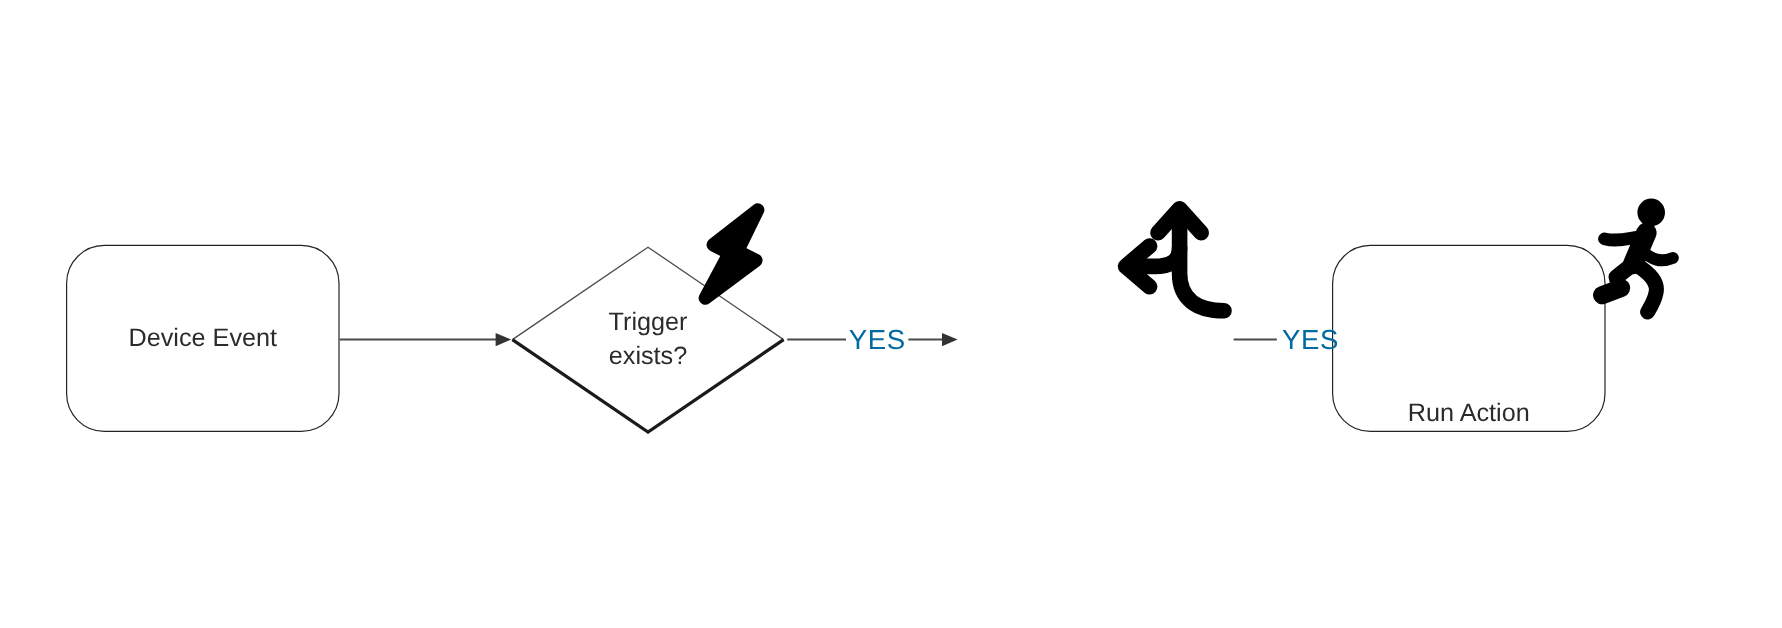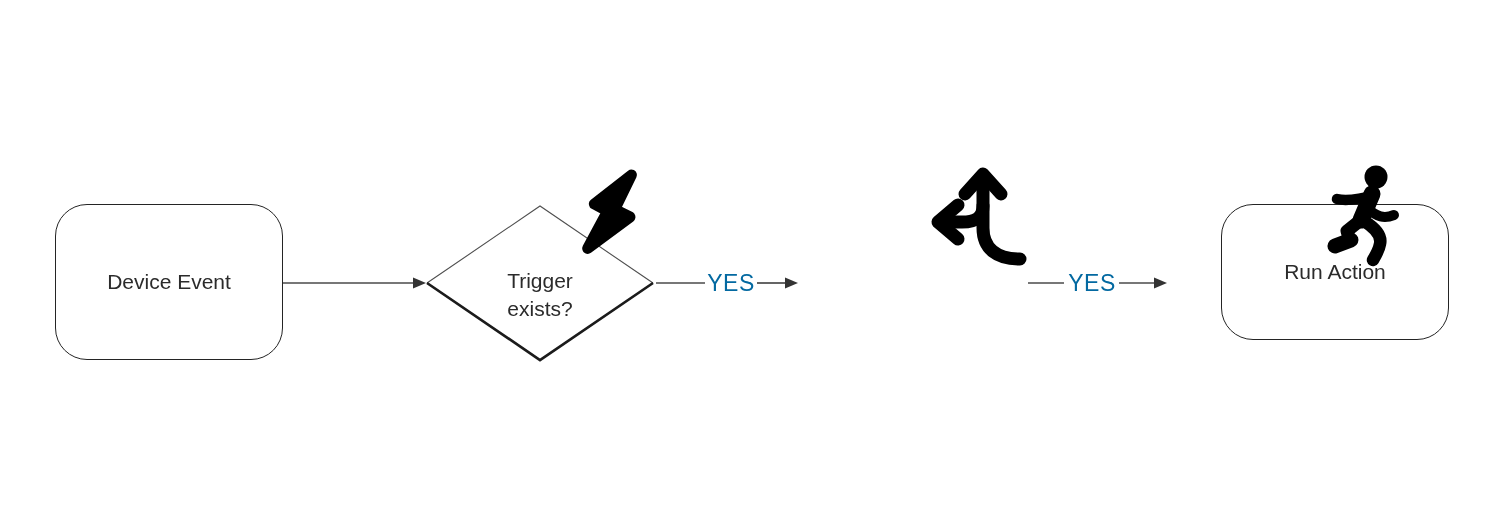--- a/index.html
+++ b/index.html
@@ -66,21 +66,20 @@
     fill: none;
     stroke: #1b1b1b;
     stroke-width: 2.7;
   }
   .diamond-label {
     position: absolute;
     left: 50%;
     top: 50%;
     transform: translate(-50%, -50%);
     width: 132px;
-    margin-top: 12px;
   }
   .edge-label {
     position: absolute;
     font-size: 23px;
     line-height: 30px;
     color: #0369a1;
     text-align: center;
     letter-spacing: 0.5px;
   }
   .icon {
@@ -113,21 +112,21 @@
   <div class="node" style="left:425px; top:204px; width:230px; height:158px;">
     <svg class="diamond-svg" width="230" height="158" viewBox="0 0 230 158">
       <polygon class="diamond-fill" points="2,79 115,2 228,79 115,156"></polygon>
       <polyline class="diamond-edge-thin" points="2,79 115,2 228,79"></polyline>
       <polyline class="diamond-edge-thick" points="228,79 115,156 2,79"></polyline>
     </svg>
     <span class="node-label diamond-label">Trigger exists?</span>
   </div>
 
 
-  <div class="node rect" style="left:1221px; top:204px; width:228px; height:136px;">
+  <div class="node rect" style="left:1110px; top:204px; width:228px; height:156px;align-items:flex-end;">
     <span class="node-label">Run Action</span>
   </div>
 
   <span class="edge-label" style="left:703px; top:268px; width:56px;">YES</span>
   <span class="edge-label" style="left:1064px; top:268px; width:56px;">YES</span>
 
   <svg class="icon" style="left:570px; top:161px;" width="86" height="106" viewBox="0 0 86 106">
     <g transform="rotate(20 43 53)">
       <path d="M 47,10 L 22,50 L 37,52 L 31,94 L 60,50 L 43,48 Z" fill="#000000" stroke="#000000" stroke-width="11" stroke-linejoin="round"></path>
     </g>

